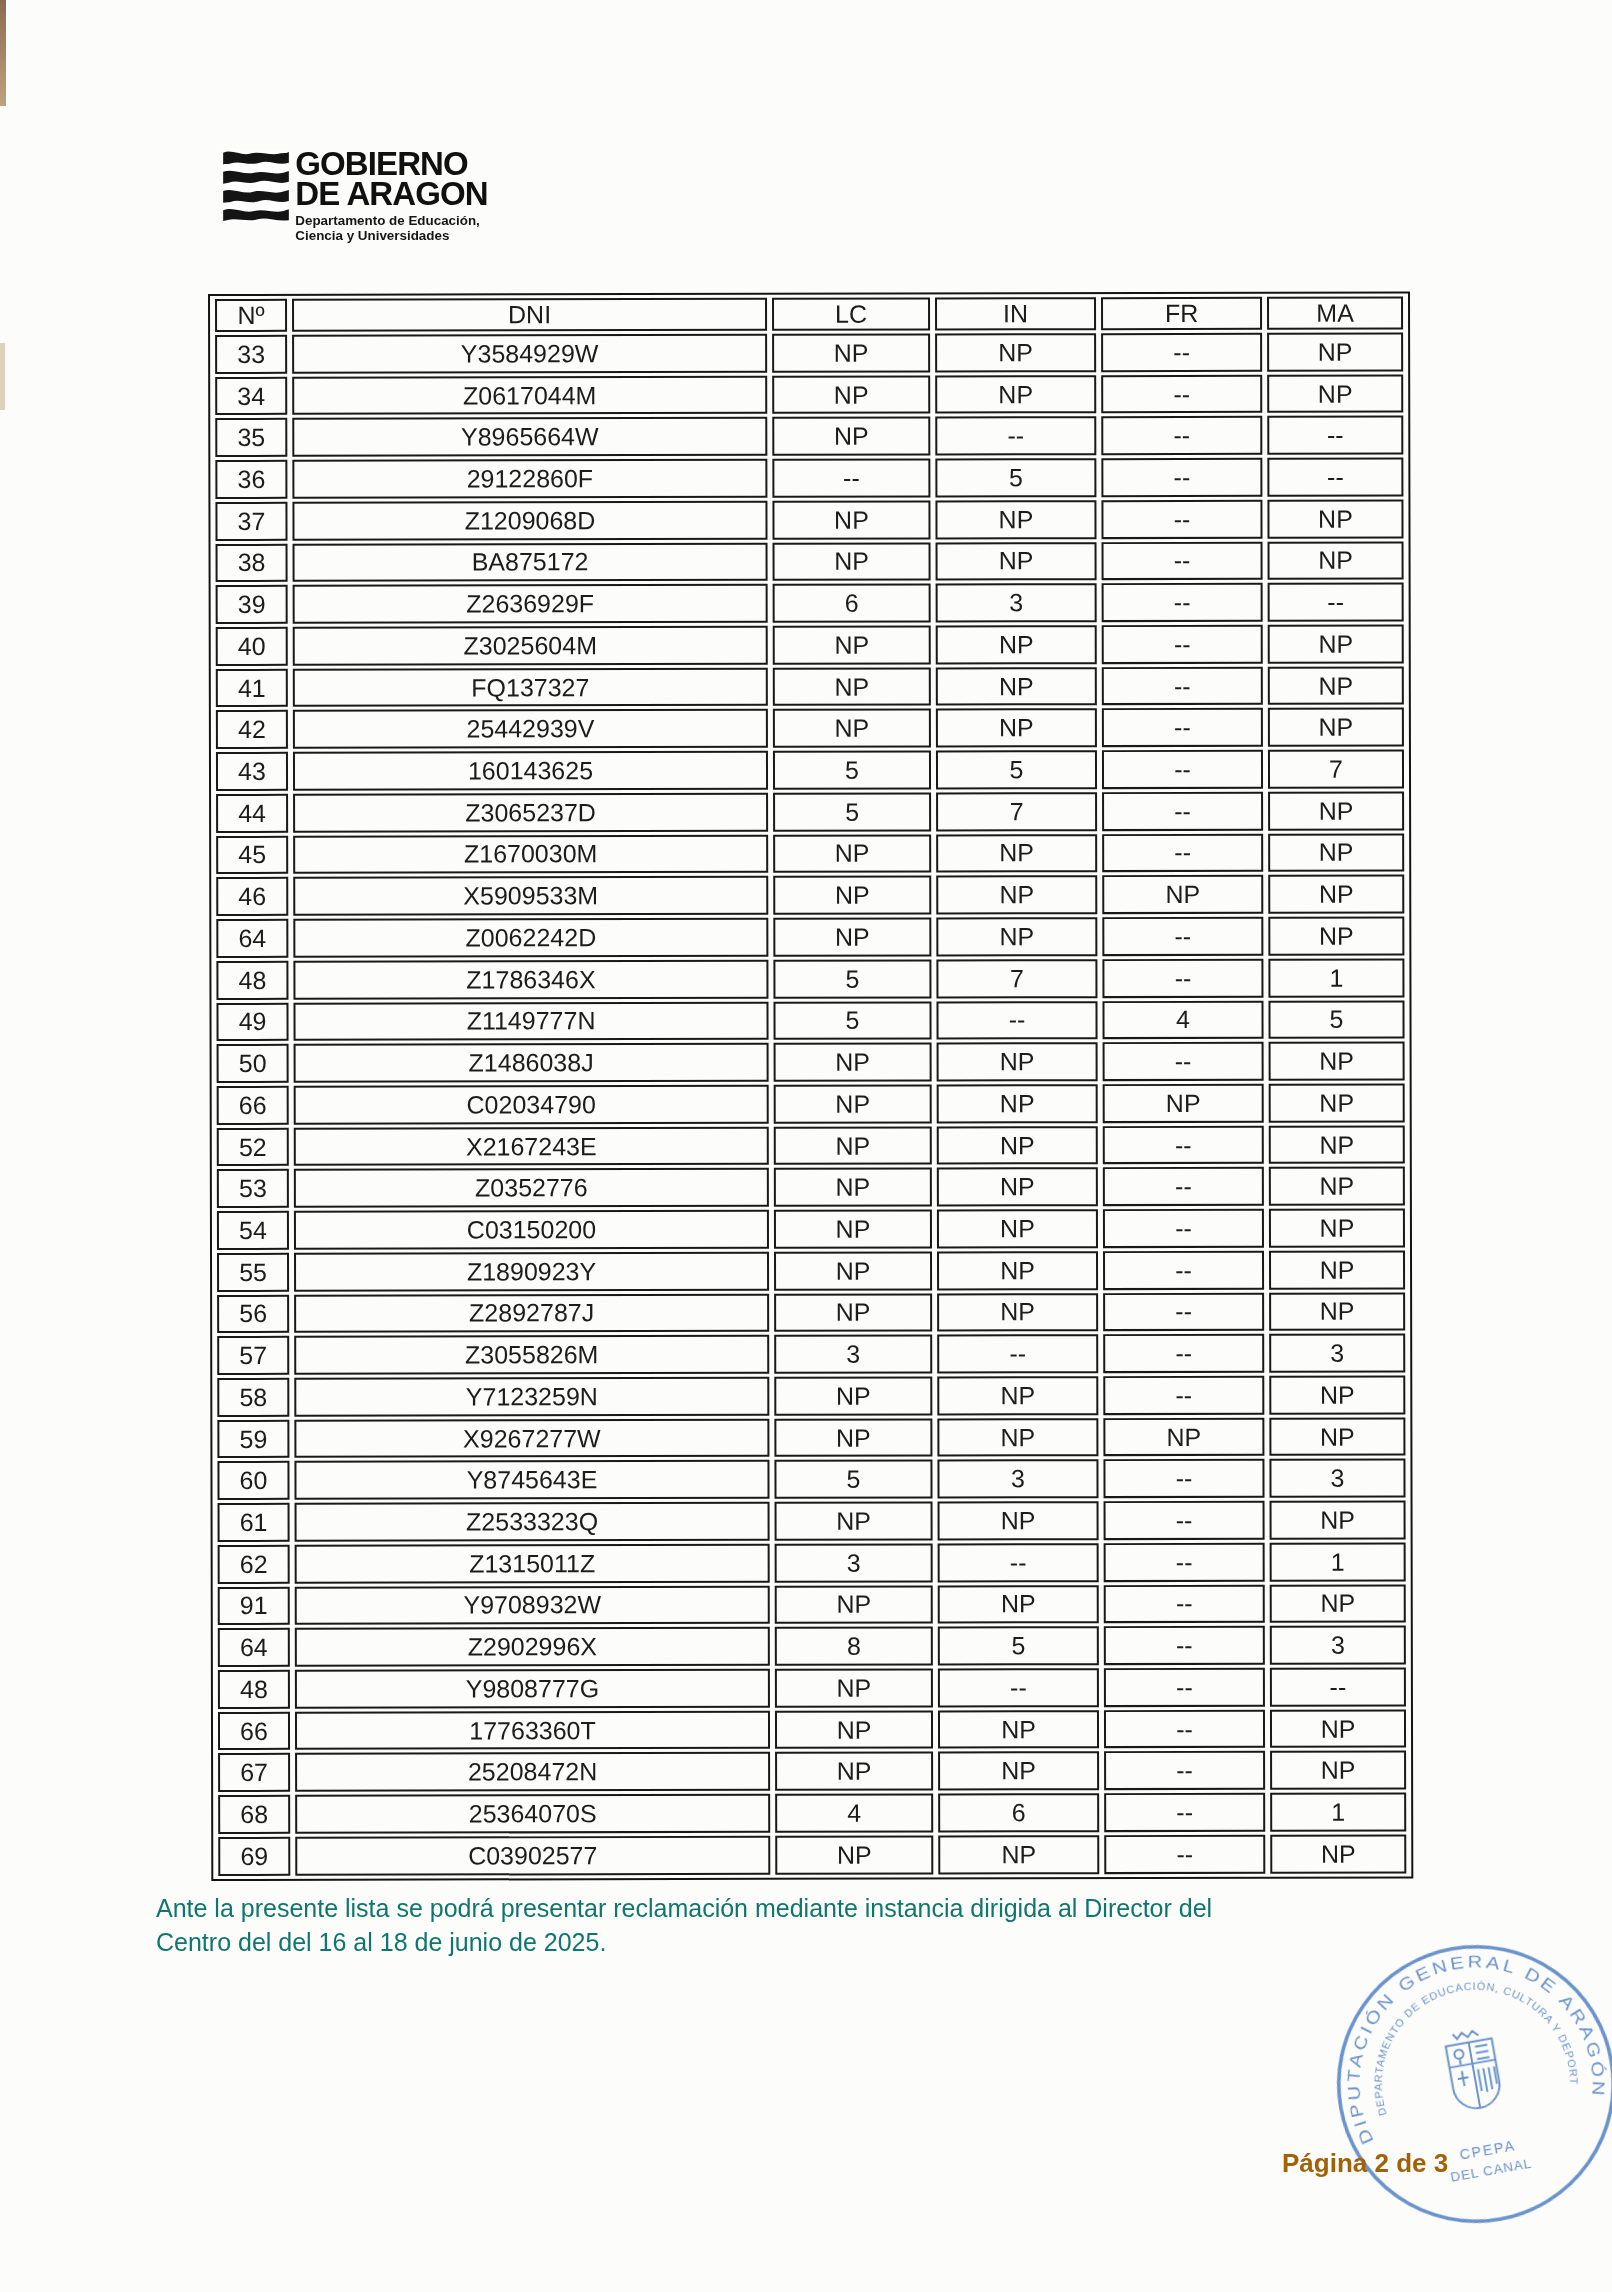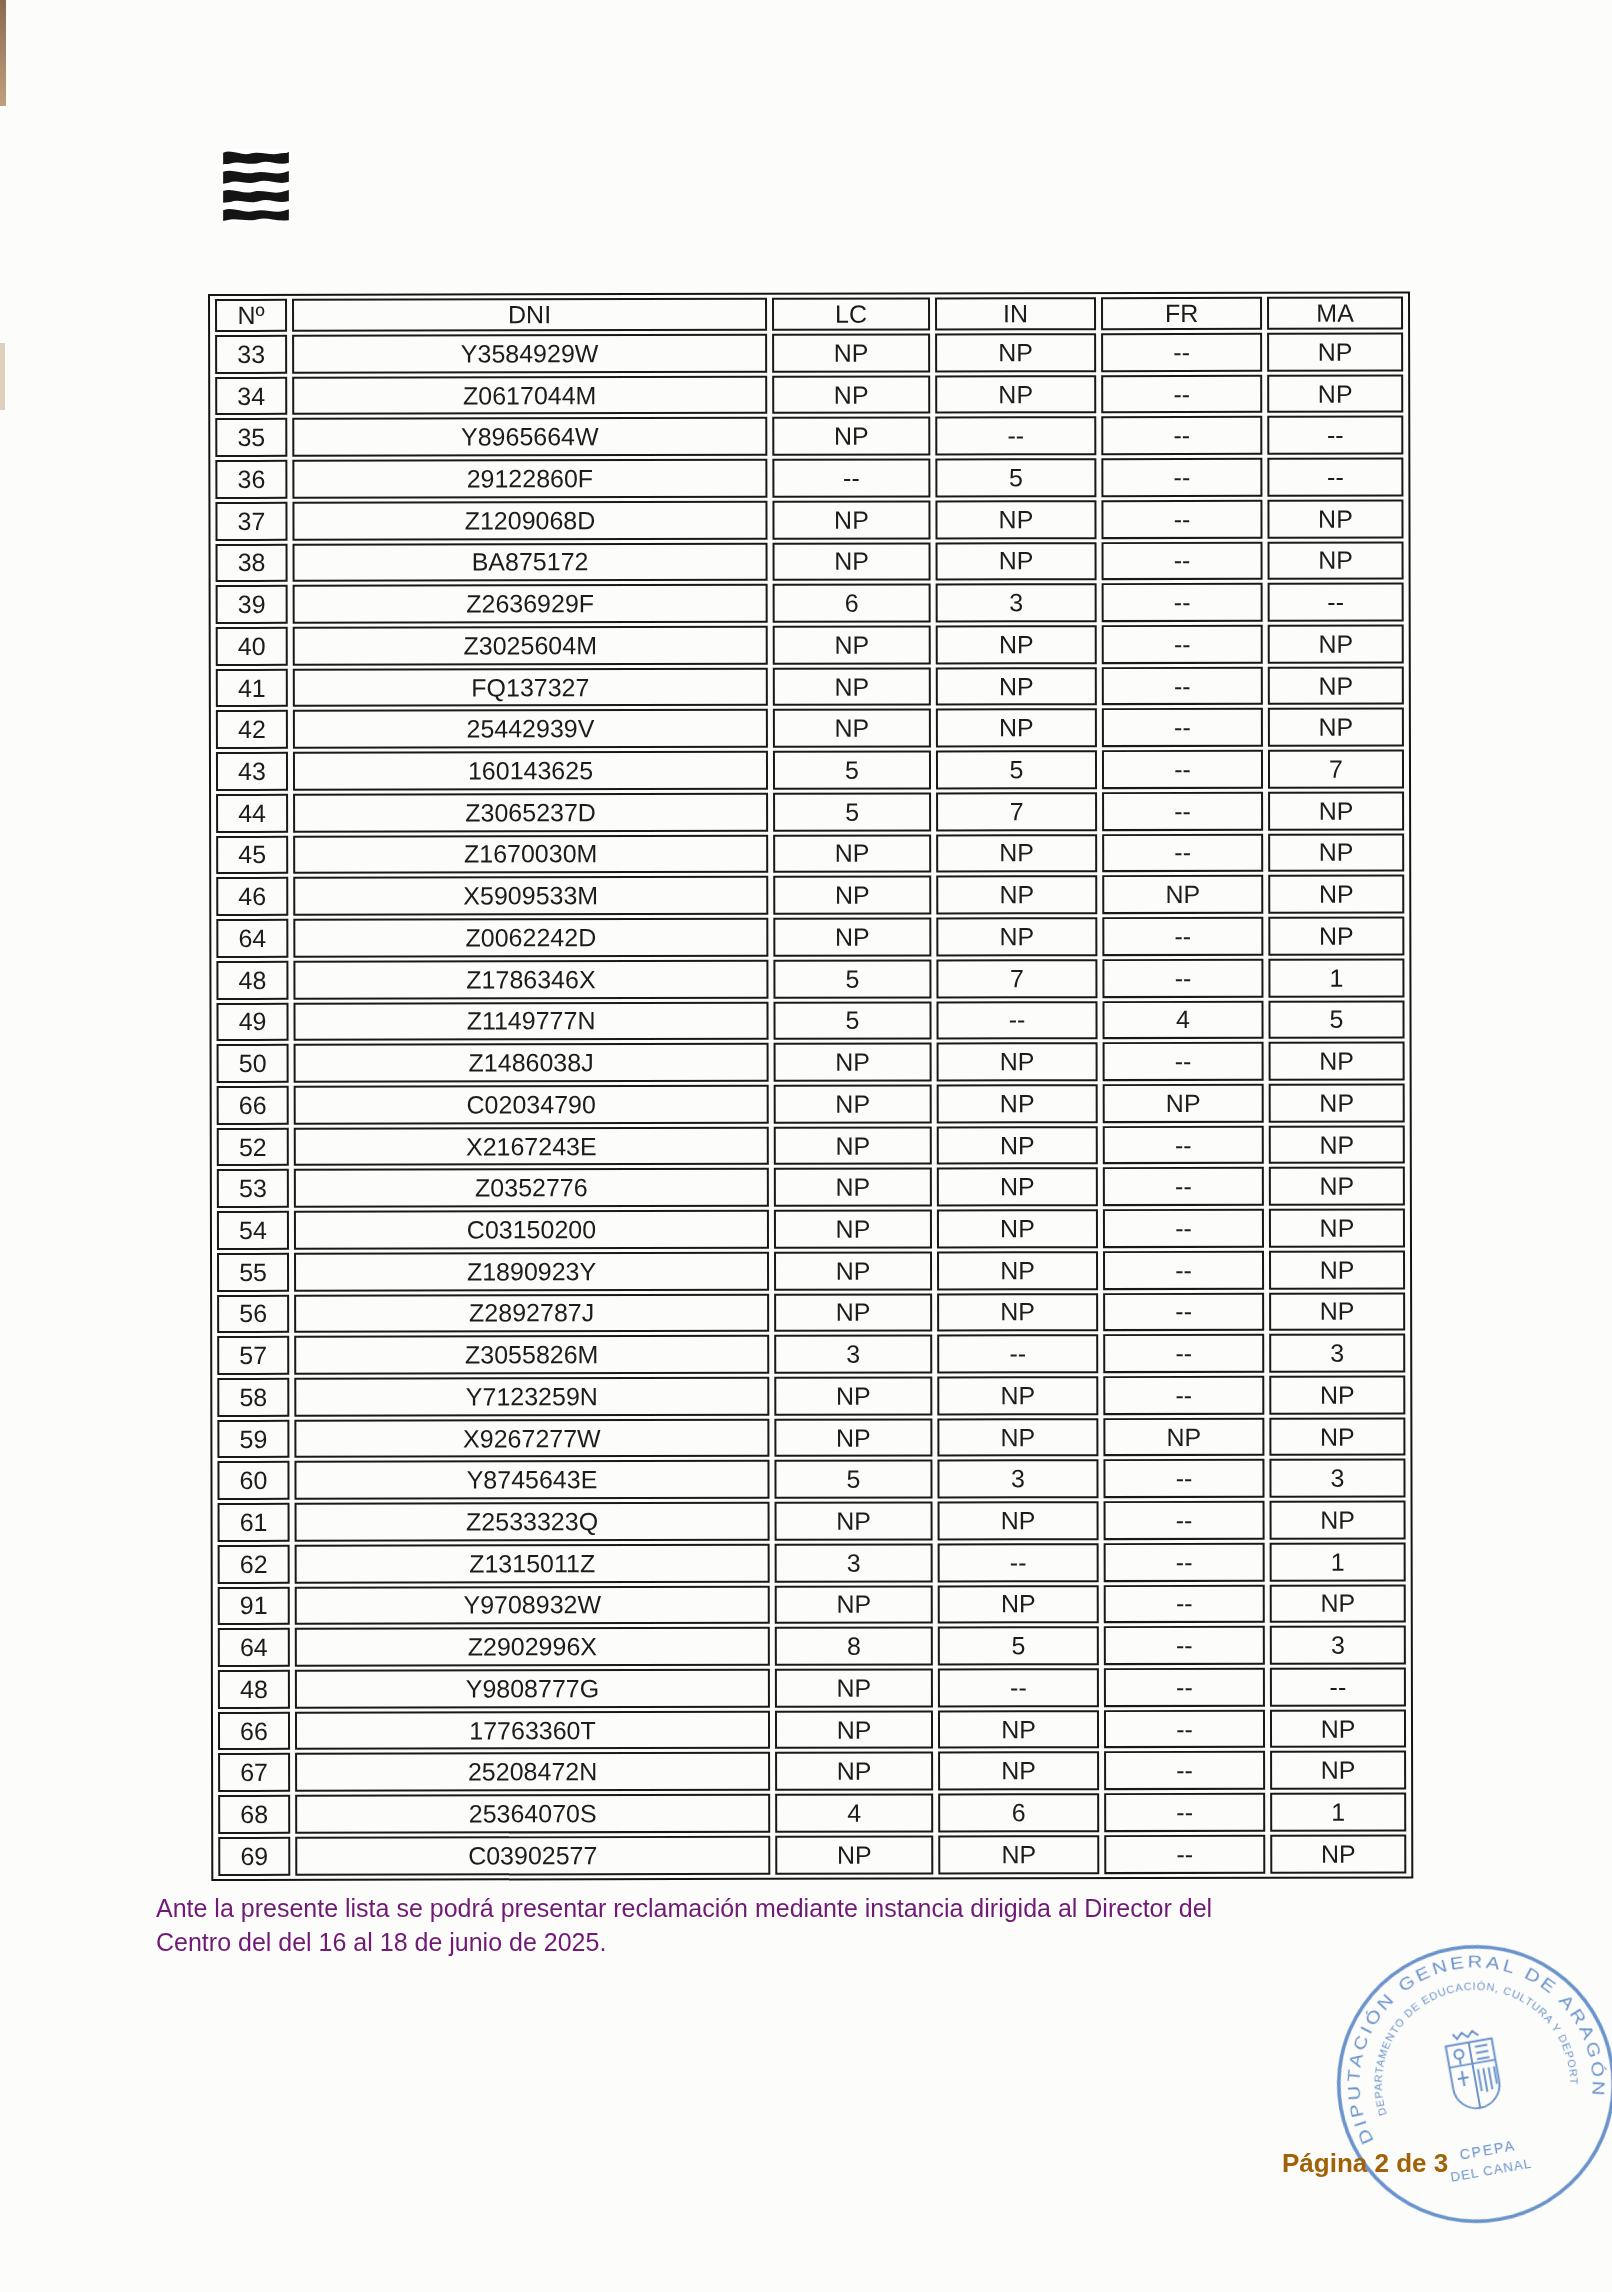--- a/index.html
+++ b/index.html
@@ -37,21 +37,21 @@
   .doc-table th,.doc-table td{
     border:2.2px solid #191919;
     text-align:center;vertical-align:middle;
     font-size:25px;font-weight:normal;
     padding:0;color:#1c1c1c;
     overflow:hidden;white-space:nowrap;
   }
 
   .footer-note{
     position:absolute;left:156px;top:1891px;width:1254px;
-    font-size:25px;line-height:34px;color:#701a75;margin:0;
+    font-size:25px;line-height:34px;color:#0f766e;margin:0;
   }
 
   
   .stamp{position:absolute;left:1328px;top:1936px;width:296px;height:296px;
     transform:rotate(-10deg);opacity:.82;}
   .stamp svg{display:block;filter:blur(0.4px);}
 
   .page-number{
     position:absolute;left:1282px;top:2148px;
     font-size:26px;font-weight:600;color:#a16207;z-index:5;
@@ -66,20 +66,28 @@
   <div class="smudge-b"></div>
 
   <header class="logo">
     <svg class="flag" viewBox="0 0 72 80" aria-hidden="true">
       <rect width="72" height="80" fill="#ffffff"></rect>
       <path fill="#141414" d="M0,4 C10,0 20,8 30,5 C42,2 52,8 62,5 C66,4 70,5 72,3 L72,15 C60,19 50,11 40,15 C28,19 18,12 8,16 C5,17 2,16 0,17 Z"></path>
       <path fill="#141414" d="M0,25 C12,21 22,29 34,26 C46,23 56,29 66,26 L72,24 L72,36 C60,40 48,32 38,36 C26,40 16,33 6,37 L0,38 Z"></path>
       <path fill="#141414" d="M0,46 C10,42 22,50 32,47 C44,44 54,50 64,47 L72,45 L72,57 C60,61 50,53 40,57 C28,61 18,54 8,58 L0,59 Z"></path>
       <path fill="#141414" d="M0,67 C12,63 22,71 34,68 C46,65 56,71 66,68 L72,66 L72,78 C58,80 48,74 38,77 C26,80 14,75 4,78 L0,79 Z"></path>
     </svg>
+    <div class="logo-text">
+      <div class="logo-title">GOBIERNO</div>
+      <div class="logo-title">DE ARAGON</div>
+      <div class="logo-dept">
+        <div>Departamento de Educación,</div>
+        <div>Ciencia y Universidades</div>
+      </div>
+    </div>
   </header>
 
   <table class="doc-table">
     <colgroup>
       <col style="width:72px">
         <col style="width:475px">
         <col style="width:158px">
       <col style="width:161px">
         <col style="width:161px">
         <col style="width:136px">

